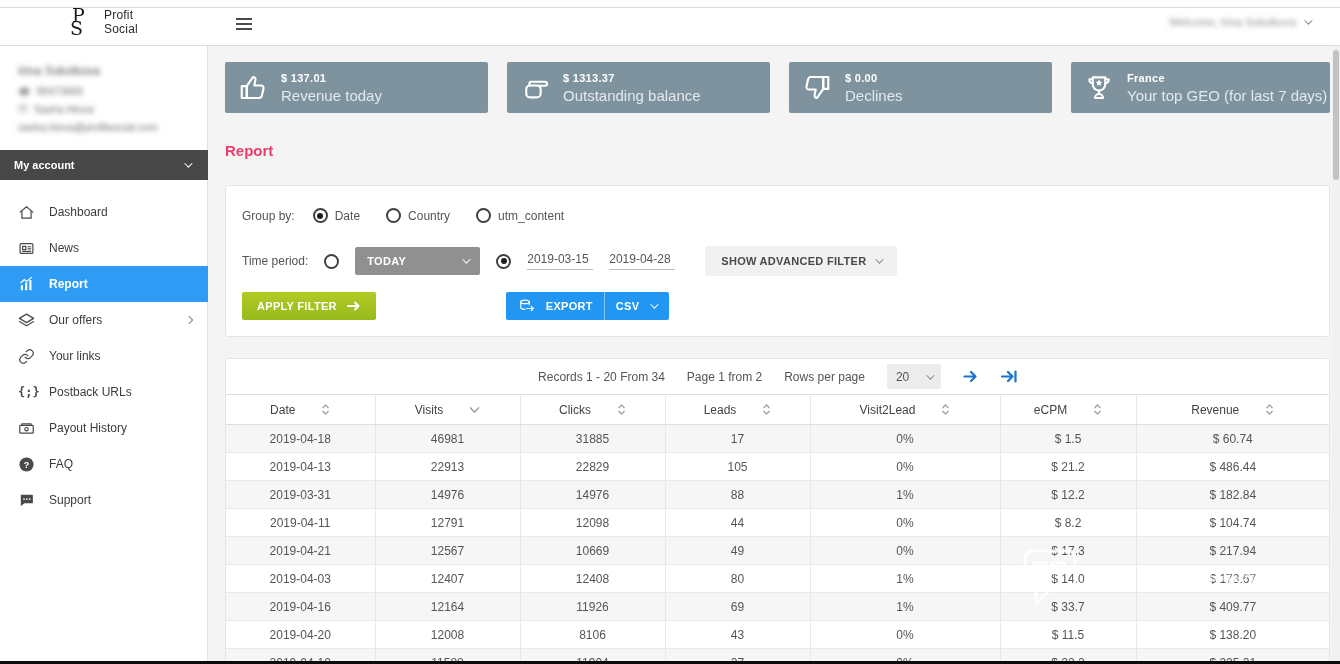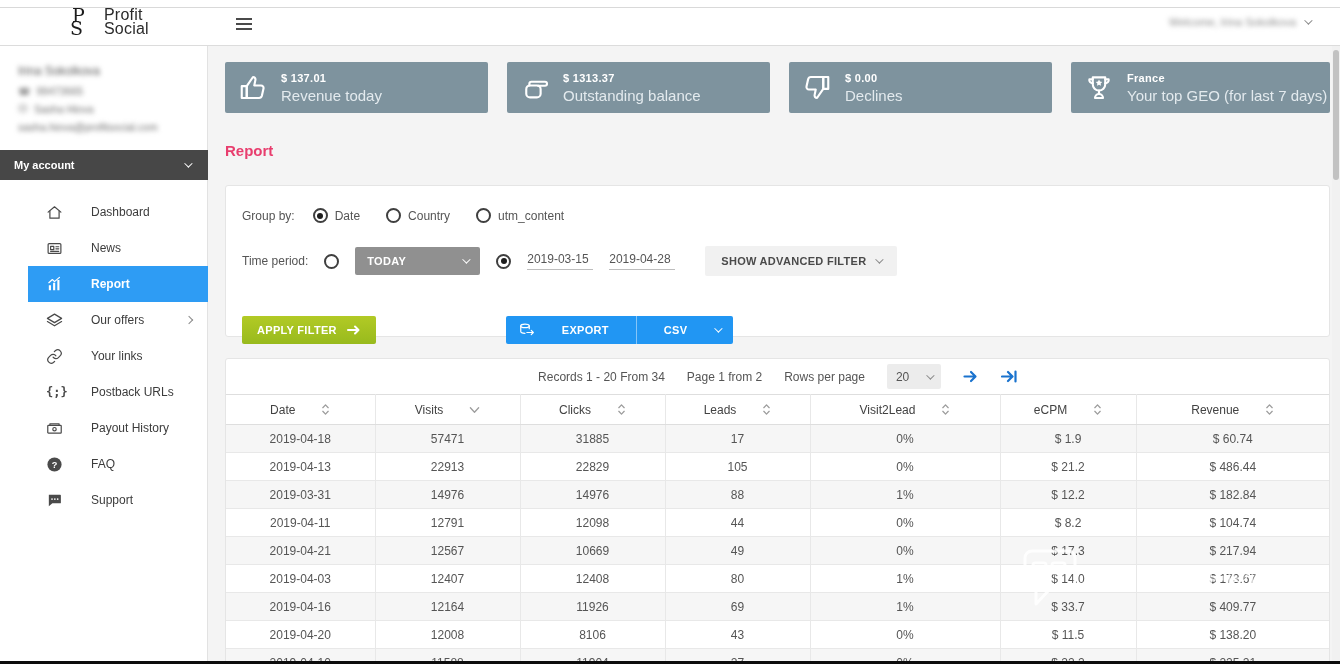--- a/index.html
+++ b/index.html
@@ -9,43 +9,43 @@
     font-family:"Liberation Sans", sans-serif;
     background:#f4f4f4; color:#555;
   }
   .blur { filter:blur(2.4px); }
 
   
   .topbar { position:absolute; left:0; top:0; width:1340px; height:46px;
     background:#fff; border-bottom:1px solid #dcdcdc; z-index:6; }
   .top-hairline { position:absolute; left:0; top:7px; width:1340px; height:1px; background:#d9d9d9; }
   .logo { position:absolute; left:64px; top:6px; display:flex; align-items:center; gap:6px; }
-  .logo-text { font-size:16px; line-height:14px; color:#2b2b2b; letter-spacing:.2px; }
+  .logo-text { font-size:12px; line-height:14px; color:#2b2b2b; letter-spacing:.2px; }
   .hamburger { position:absolute; left:236px; top:18px; width:16px; cursor:pointer; }
   .hamburger span { display:block; height:2px; background:#4a4a4a; margin-bottom:3px; }
   .welcome { position:absolute; right:30px; top:16px; font-size:11px; color:#8d8d8d;
     display:flex; align-items:center; gap:8px; }
   .chev { display:inline-block; width:6px; height:6px; border-right:1.6px solid #888;
     border-bottom:1.6px solid #888; transform:rotate(45deg) translateY(-2px); }
   .chev.white { border-color:#fff; }
 
   
   .sidebar { position:absolute; left:0; top:46px; width:208px; height:618px;
     background:#fff; border-right:1px solid #e2e2e2; z-index:5; }
   .user-info { padding:18px 0 0 18px; color:#6f6f6f; }
   .u-name { font-size:12px; color:#5a5a5a; margin-bottom:7px; }
   .u-line { font-size:10.5px; margin-bottom:5px; display:flex; gap:6px; align-items:center; }
   .u-ico { font-size:10px; color:#7a7a7a; }
   .u-mail { font-size:10.5px; margin-top:4px; }
   .account-bar { position:absolute; left:0; top:104px; width:208px; height:30px;
     background:#474747; color:#fff; display:flex; align-items:center; justify-content:space-between;
     padding:0 18px 0 14px; font-size:11px; font-weight:bold; cursor:pointer; }
   .nav { position:absolute; left:0; top:148px; width:208px; }
-  .nav-item { height:36px; display:flex; align-items:center; gap:28px; padding-left:18px;
-    font-size:12px; color:#3c3c3c; cursor:pointer; position:relative;margin-left:28px; }
+  .nav-item { height:36px; display:flex; align-items:center; gap:14px; padding-left:18px;
+    font-size:12px; color:#3c3c3c; cursor:pointer; position:relative; }
   .nav-item svg { width:17px; height:17px; flex:0 0 17px; }
   .nav-item svg .st { fill:none; stroke:#4a4a4a; stroke-width:1.7; stroke-linecap:round; stroke-linejoin:round; }
   .nav-item svg .fl { fill:#4a4a4a; }
   .nav-item.active { background:#2e9cf4; color:#fff; font-weight:bold; }
   .nav-item.active svg .st { stroke:#fff; }
   .nav-item.active svg .fl { fill:#fff; }
   .nav-braces { font-family:"DejaVu Sans Mono", monospace; font-size:12px; font-weight:bold;
     color:#4a4a4a; width:17px; text-align:center; }
   .nav-chevR { position:absolute; right:16px; width:6px; height:6px; border-right:1.6px solid #8a8a8a;
     border-top:1.6px solid #8a8a8a; transform:rotate(45deg); }
@@ -61,42 +61,42 @@
 
   .page-title { position:absolute; left:225px; top:142px; font-size:15px; font-weight:bold;
     color:#e83e6e; }
 
   
   .filter-panel { position:absolute; left:225px; top:185px; width:1105px; height:152px;
     background:#fff; border:1px solid #e5e5e5; border-radius:3px; }
   .f-row { position:absolute; left:16px; display:flex; align-items:center; font-size:12px; color:#555; }
   .f-row1 { top:22px; gap:26px; }
   .f-row2 { top:60px; gap:16px; }
-  .f-row3 { top:106px; gap:18px;margin-top:24px; }
+  .f-row3 { top:106px; gap:18px; }
   .f-label { margin-right:-8px; }
   .radio-group { display:flex; align-items:center; gap:7px; cursor:pointer; }
   .radio { width:15px; height:15px; border:2px solid #3f3f3f; border-radius:50%;
     position:relative; flex:0 0 15px; }
   .radio.sel::after { content:""; position:absolute; left:2.5px; top:2.5px; width:6px; height:6px;
     background:#1d1d1d; border-radius:50%; }
   .select-gray { width:125px; height:28px; background:#909090; border-radius:2px; color:#fff;
     font-size:11px; font-weight:bold; display:flex; align-items:center; justify-content:space-between;
     padding:0 12px; cursor:pointer; letter-spacing:.3px; }
   .date-input { width:66px; border:none; border-bottom:1px solid #bdbdbd; font-size:12px;
     color:#555; font-family:"Liberation Sans", sans-serif; padding-bottom:3px; background:transparent; }
   .adv-btn { height:30px; background:#f1f1f1; border:none; border-radius:2px; padding:0 16px;
     font-size:11px; font-weight:bold; color:#4a4a4a; letter-spacing:.3px; display:flex;
     align-items:center; gap:9px; cursor:pointer; font-family:"Liberation Sans", sans-serif; margin-left:14px; }
   .apply-btn { height:28px; border:none; border-radius:2px; padding:0 15px;
     background:linear-gradient(180deg,#b2ca25,#98ba1d); color:#fff; font-size:11px; font-weight:bold;
     letter-spacing:.3px; display:flex; align-items:center; gap:10px; cursor:pointer;
     font-family:"Liberation Sans", sans-serif; }
   .export-btn { height:28px; border:none; border-radius:2px; background:#2196f3; color:#fff;
     font-size:11px; font-weight:bold; letter-spacing:.3px; display:flex; align-items:center;
-    cursor:pointer; padding:0 13px; gap:27px; font-family:"Liberation Sans", sans-serif; margin-left:112px; }
+    cursor:pointer; padding:0 13px; gap:11px; font-family:"Liberation Sans", sans-serif; margin-left:112px; }
   .export-div { width:1px; height:28px; background:rgba(255,255,255,.45); }
   .btn-arrow { width:14px; height:10px; }
   .btn-arrow path { fill:none; stroke:#fff; stroke-width:2; stroke-linecap:round; stroke-linejoin:round; }
 
   
   .table-panel { position:absolute; left:225px; top:358px; width:1105px; height:320px;
     background:#fff; border:1px solid #e5e5e5; border-radius:3px 3px 0 0; overflow:hidden; }
   .pagination { height:35px; display:flex; align-items:center; justify-content:center; gap:22px;
     font-size:12px; color:#555; }
   .rpp-select { width:54px; height:25px; background:#ececec; border-radius:2px; display:flex;
@@ -424,25 +424,25 @@
           <svg class="sorticon" width="9" height="13" viewBox="0 0 10 14">
                 <path d="M2 5 5 1.8 8 5"></path>
                 <path d="M2 9 5 12.2 8 9"></path>
               </svg>
             </span></th>
       </tr>
     </thead>
     <tbody>
         <tr>
           <td>2019-04-18</td>
-          <td>57471</td>
+          <td>46981</td>
           <td>31885</td>
           <td>17</td>
           <td>0%</td>
-          <td>$ 1.9</td>
+          <td>$ 1.5</td>
           <td>$ 60.74</td>
         </tr>
         <tr>
           <td>2019-04-13</td>
           <td>22913</td>
           <td>22829</td>
           <td>105</td>
           <td>0%</td>
           <td>$ 21.2</td>
           <td>$ 486.44</td>

